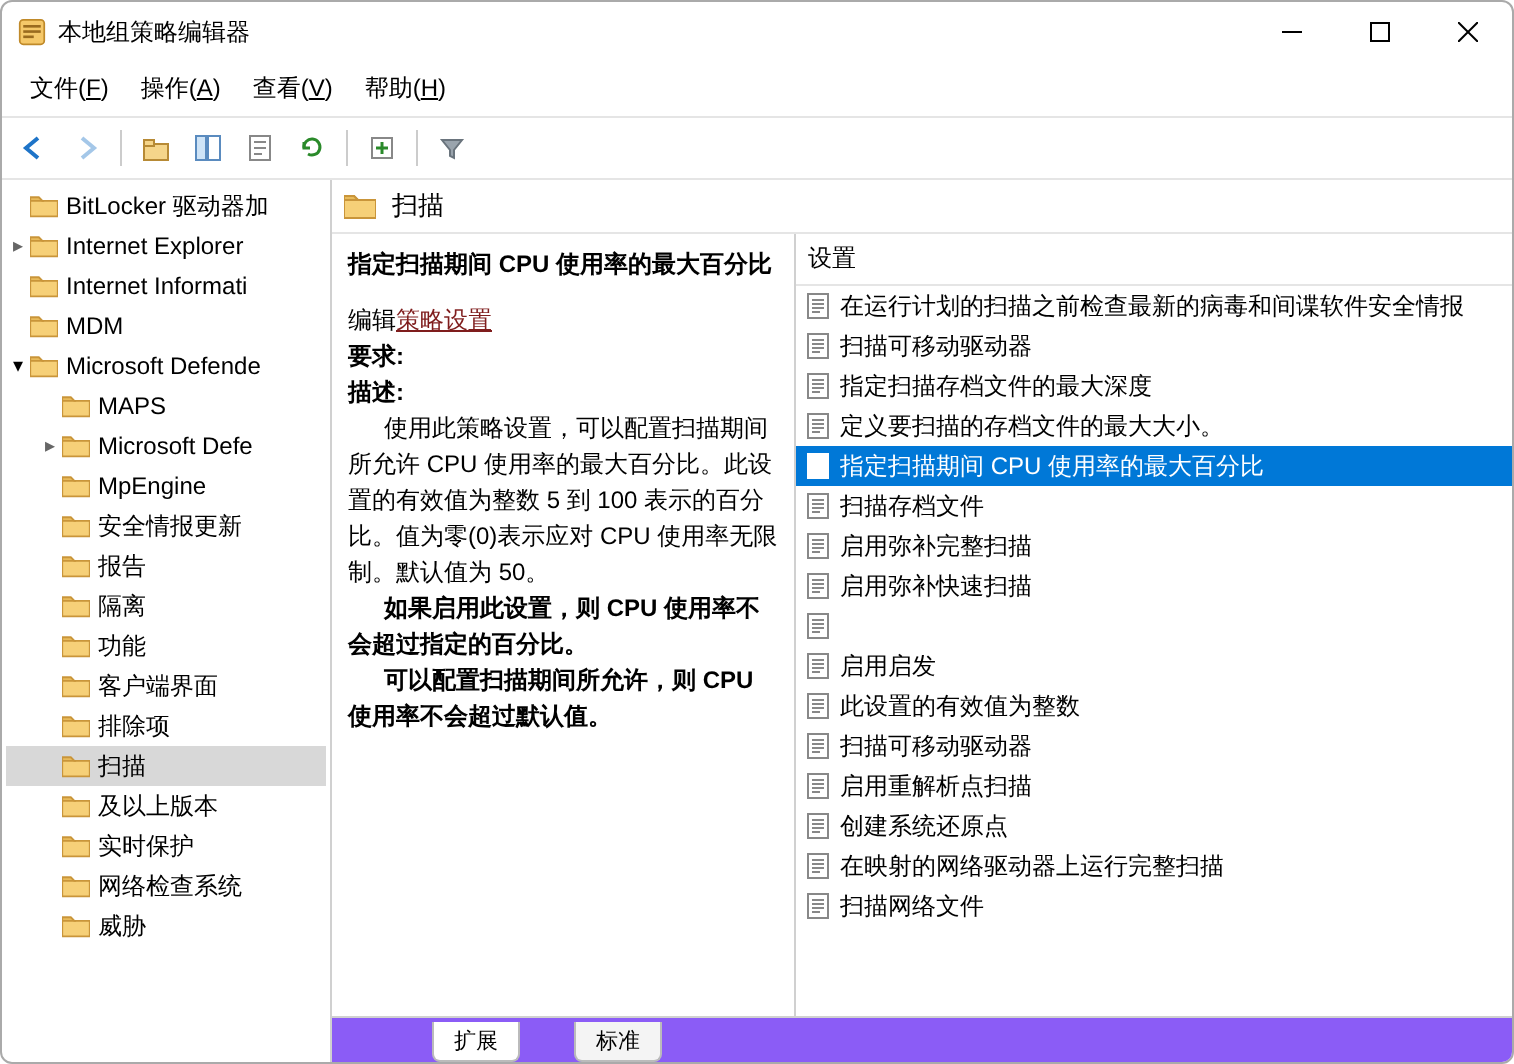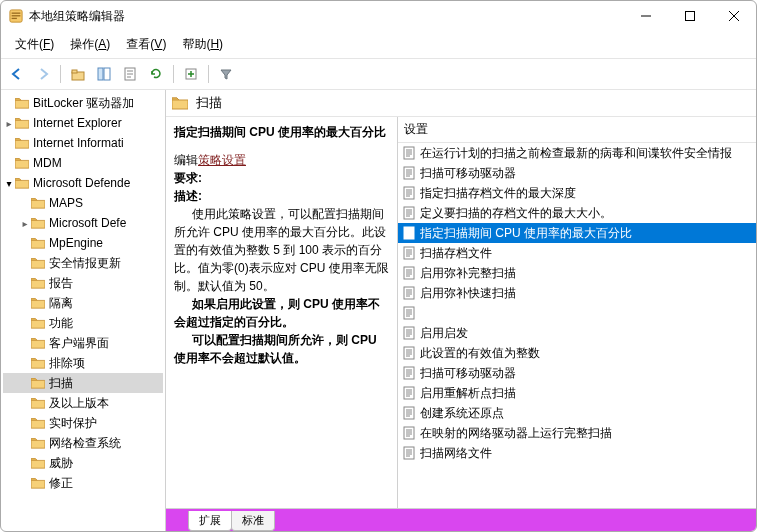--- a/index.html
+++ b/index.html
@@ -44,21 +44,21 @@
   
   .list-pane{flex:1;display:flex;flex-direction:column;min-width:0;}
   .list-hdr{padding:4px 6px;border-bottom:1px solid #e5e5e5;}
   .list{flex:1;overflow:auto;}
   .list-row{display:flex;align-items:center;height:20px;padding:0 4px;white-space:nowrap;}
   .list-row.selected{background:#0078d7;color:#fff;}
   .item-ico{width:14px;height:14px;margin-right:4px;flex-shrink:0;}
   .list-row.selected .item-ico rect{stroke:#fff;}
   .list-row.selected .item-ico line{stroke:#fff;}
   
-  .tabs{display:flex;align-items:flex-end;height:22px;padding-left:4px;border-top:1px solid #d0d0d0;background:#d946ef;}
+  .tabs{display:flex;align-items:flex-end;height:22px;padding-left:4px;border-top:1px solid #d0d0d0;background:#8b5cf6;gap:28px;}
   .tab{padding:2px 10px;border:1px solid #bbb;border-top:none;border-bottom-left-radius:4px;border-bottom-right-radius:4px;font-size:11px;margin-right:-1px;background:#f4f4f4;}
   .tab.active{background:#fff;font-weight:normal;}
   .tab-lead{width:18px;height:1px;}
   
   .list::-webkit-scrollbar,.tree::-webkit-scrollbar,.desc-pane::-webkit-scrollbar{width:16px;}
   .list::-webkit-scrollbar-thumb,.tree::-webkit-scrollbar-thumb,.desc-pane::-webkit-scrollbar-thumb{background:#c2c2c2;}
   .list::-webkit-scrollbar-track,.tree::-webkit-scrollbar-track,.desc-pane::-webkit-scrollbar-track{background:#f0f0f0;}
 </style>
 </head>
 <body>
@@ -320,29 +320,20 @@
         </div>
         <div class="tree-row">
           <span class="tree-spacer" style="width:16px"></span>
           <span class="tree-chev"></span>
           <svg class="folder-ico" viewBox="0 0 16 14">
             <path d="M0 2 L5 2 L7 4 L16 4 L16 13 L0 13 Z" fill="#f6d078" stroke="#c9953a"></path>
             <path d="M0 2 L5 2 L7 4 L0 4 Z" fill="#e8bb5b" stroke="#c9953a"></path>
           </svg>
           <span class="tree-label">威胁</span>
         </div>
-        <div class="tree-row">
-          <span class="tree-spacer" style="width:16px"></span>
-          <span class="tree-chev"></span>
-          <svg class="folder-ico" viewBox="0 0 16 14">
-            <path d="M0 2 L5 2 L7 4 L16 4 L16 13 L0 13 Z" fill="#f6d078" stroke="#c9953a"></path>
-            <path d="M0 2 L5 2 L7 4 L0 4 Z" fill="#e8bb5b" stroke="#c9953a"></path>
-          </svg>
-          <span class="tree-label">修正</span>
-        </div>
       </div>
 
     <div class="right">
       <div class="path-hdr">
         <svg class="folder-ico" viewBox="0 0 16 14">
             <path d="M0 2 L5 2 L7 4 L16 4 L16 13 L0 13 Z" fill="#f6d078" stroke="#c9953a"></path>
             <path d="M0 2 L5 2 L7 4 L0 4 Z" fill="#e8bb5b" stroke="#c9953a"></path>
           </svg>
         <span class="path-hdr-text">扫描</span>
       </div>

